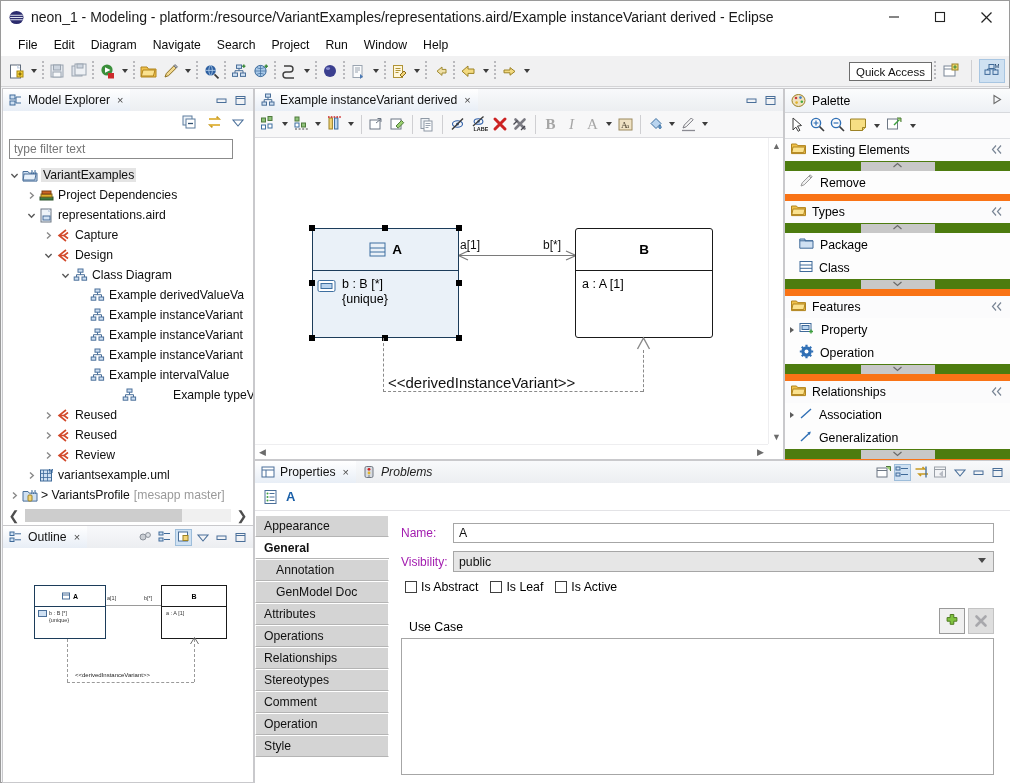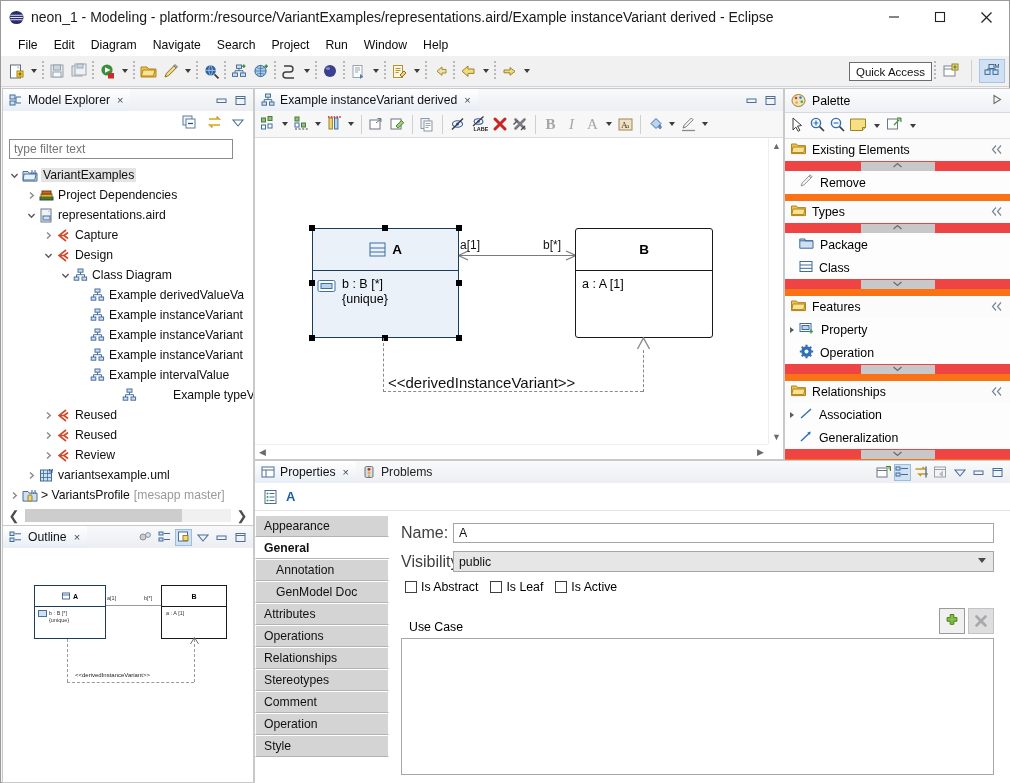--- a/index.html
+++ b/index.html
@@ -46,21 +46,21 @@
   
   .workbench { position:absolute; left:1px; top:87px; right:1px; bottom:1px; }
 
   
   .view { position:absolute; background:#ffffff; border:1px solid #c9c9cc; }
   .view-tabbar { height:22px; background:linear-gradient(to bottom,#f8f9fb,#eceef1);
                  display:flex; align-items:flex-end; position:relative; }
   .view-tab { display:flex; align-items:center; gap:5px; height:22px; padding:0 7px 0 6px;
               font-size:12.2px; color:#111; }
   .view-tab.active { background:linear-gradient(to bottom,#ffffff,#e8eef6); }
-  .view-tab.inactive { color:#222; }
+  .view-tab.inactive { color:#222;font-style:italic; }
   .tab-close { font-size:11px; color:#4a4a4a; margin-left:2px; }
   .view-tools { margin-left:auto; display:flex; align-items:center; gap:2px; padding-right:4px; height:22px; }
   .vt-btn { width:17px; height:17px; display:flex; align-items:center; justify-content:center; }
   .vt-btn.active { background:#cfe1f2; border:1px solid #9dbdda; }
 
   
   #model-explorer { left:0; top:0; width:252px; height:437px; }
   .me-toolrow { height:26px; display:flex; align-items:center; justify-content:flex-end;
                 gap:8px; padding-right:8px; background:#ffffff; }
   .filter-wrap { padding:2px 6px 4px 6px; background:#ffffff; }
@@ -123,21 +123,21 @@
   .attr-txt { font-size:12.5px; line-height:15px; }
   .handle { position:absolute; width:6px; height:6px; background:#000; }
 
   .assoc-line { position:absolute; left:204px; top:117px; width:117px; height:1px; background:#7a7a7a; }
   .lbl { position:absolute; font-size:12px; color:#111; background:transparent; }
 
   .dash-v { position:absolute; border-left:1.5px dashed #8a8a8a; }
   .dash-h { position:absolute; border-top:1.5px dashed #8a8a8a; }
 
   
-  #palette { left:782px; top:0; width:227px; height:372px; background:#ef4444; }
+  #palette { left:782px; top:0; width:227px; height:372px; background:#4d7c0f; }
   .pal-header { height:24px; display:flex; align-items:center; gap:6px; padding:0 6px;
                 background:linear-gradient(to bottom,#fbfcfd,#eef1f5);
                 border-bottom:1px solid #d7d9dd; font-size:12.3px; }
   .pal-tools { height:26px; display:flex; align-items:center; gap:3px; padding:0 4px;
                border-bottom:1px solid #dcdee2; background:#fbfbfc; }
   .pal-group { border-bottom:7px solid #f97316; }
   .pal-grp-hdr { height:22px; display:flex; align-items:center; gap:6px; padding:0 6px;
                  font-size:12.3px; background:#fbfbfc; }
   .pal-grp-hdr .chev { margin-left:auto; color:#6c6c6c; font-size:10px; letter-spacing:-2px; }
   .pal-item { height:23px; display:flex; align-items:center; gap:6px; padding-left:14px;
@@ -155,21 +155,21 @@
   .prop-title .nm { font-weight:bold; color:#1a5fa8; font-size:13px; }
   .prop-body { display:flex; height:353px; background:#fff; }
   .prop-tabs { width:134px; background:#fff; padding-top:4px; }
   .ptab { height:22px; background:#d4d4d4; border:1px solid #ffffff;
           border-bottom:1px solid #b4b4b4; display:flex; align-items:center;
           padding-left:8px; font-size:12.2px; color:#111; margin-bottom:0px; }
   .ptab.sub { padding-left:20px; }
   .ptab.selected { background:#ffffff; font-weight:bold; border-right:none; }
   .prop-content { flex:1; padding:12px 16px 0 12px; }
   .frow { display:flex; align-items:center; margin-bottom:8px; }
-  .flabel { width:52px; font-size:16px; color:#404040; }
+  .flabel { width:52px; font-size:12px; color:#a21caf; }
   .finput { flex:1; height:20px; border:1px solid #a6a6a6; background:#fff; font-size:12.3px;
             padding:1px 5px; font-family:"Liberation Sans",sans-serif; color:#111; }
   .fselect { flex:1; height:21px; border:1px solid #a6a6a6; background:#e6e6e6; font-size:12.3px;
              display:flex; align-items:center; padding-left:5px; position:relative; color:#111; }
   .fselect .cv { position:absolute; right:7px; top:6px; width:0;height:0;
                  border-left:4px solid transparent;border-right:4px solid transparent;
                  border-top:5px solid #4a4a4a; }
   .chk-row { display:flex; align-items:center; gap:4px; margin:6px 0 14px 4px; }
   .chk { width:12px; height:12px; border:1px solid #3f3f3f; background:#fff; flex:0 0 12px; }
   .chk-lbl { font-size:12.3px; margin-right:8px; }

